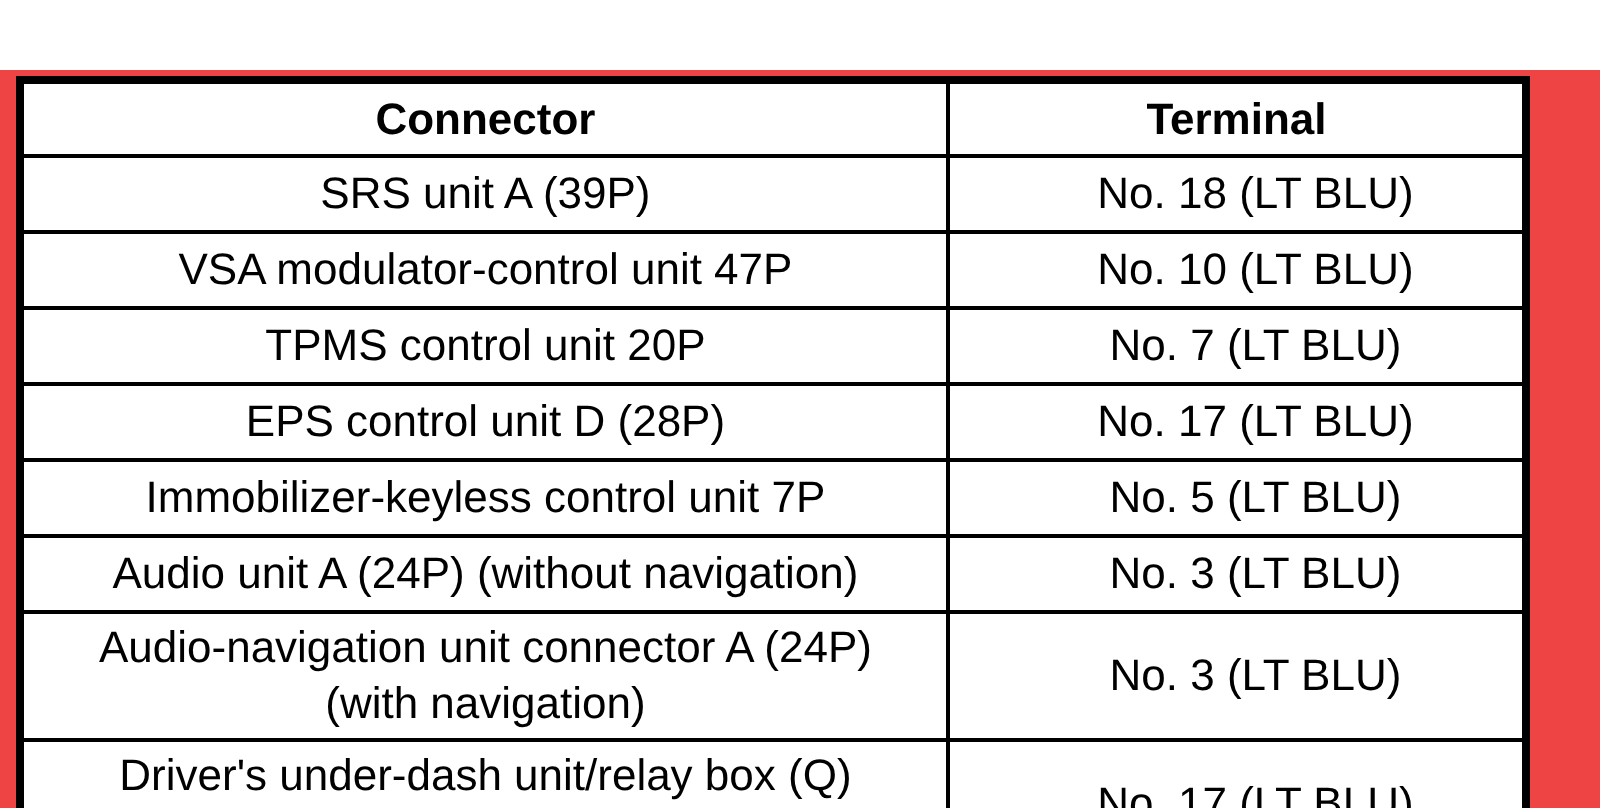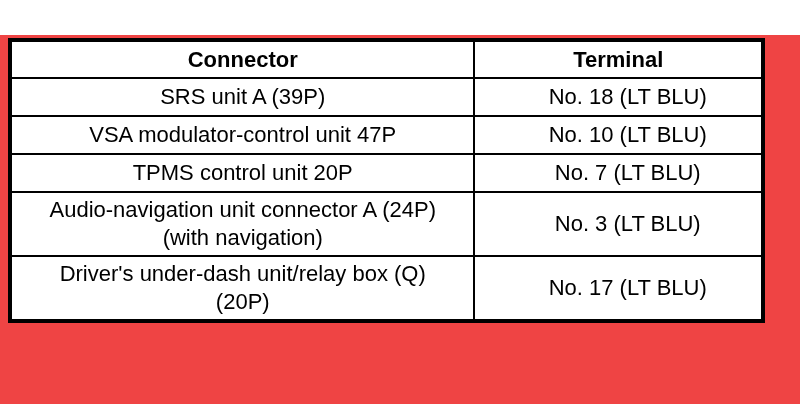--- a/index.html
+++ b/index.html
@@ -77,22 +77,34 @@
   <tr class="body-row">
     <td class="connector" style="color: rgb(0, 0, 0); border-color: rgb(0, 0, 0);">VSA modulator-control unit 47P</td>
     <td class="terminal" style="color: rgb(0, 0, 0); border-color: rgb(0, 0, 0);">No. 10 (LT BLU)</td>
   </tr>
 
   <tr class="body-row">
     <td class="connector" style="color: rgb(0, 0, 0); border-color: rgb(0, 0, 0);">TPMS control unit 20P</td>
     <td class="terminal" style="color: rgb(0, 0, 0); border-color: rgb(0, 0, 0);">No. 7 (LT BLU)</td>
   </tr>
 
+  <tr class="body-row">
+    <td class="connector" style="color: rgb(0, 0, 0); border-color: rgb(0, 0, 0);">EPS control unit D (28P)</td>
+    <td class="terminal" style="color: rgb(0, 0, 0); border-color: rgb(0, 0, 0);">No. 17 (LT BLU)</td>
+  </tr>
 
+  <tr class="body-row">
+    <td class="connector" style="color: rgb(0, 0, 0); border-color: rgb(0, 0, 0);">Immobilizer-keyless control unit 7P</td>
+    <td class="terminal" style="color: rgb(0, 0, 0); border-color: rgb(0, 0, 0);">No. 5 (LT BLU)</td>
+  </tr>
 
+  <tr class="body-row">
+    <td class="connector" style="color: rgb(0, 0, 0); border-color: rgb(0, 0, 0);">Audio unit A (24P) (without navigation)</td>
+    <td class="terminal" style="color: rgb(0, 0, 0); border-color: rgb(0, 0, 0);">No. 3 (LT BLU)</td>
+  </tr>
 
   <tr class="body-row">
     <td class="connector" style="color: rgb(0, 0, 0); border-color: rgb(0, 0, 0);">Audio-navigation unit connector A (24P)
 (with navigation)</td>
     <td class="terminal" style="color: rgb(0, 0, 0); border-color: rgb(0, 0, 0);">No. 3 (LT BLU)</td>
   </tr>
 
   <tr class="body-row">
     <td class="connector" style="color: rgb(0, 0, 0); border-color: rgb(0, 0, 0);">Driver's under-dash unit/relay box (Q)
 (20P)</td>

